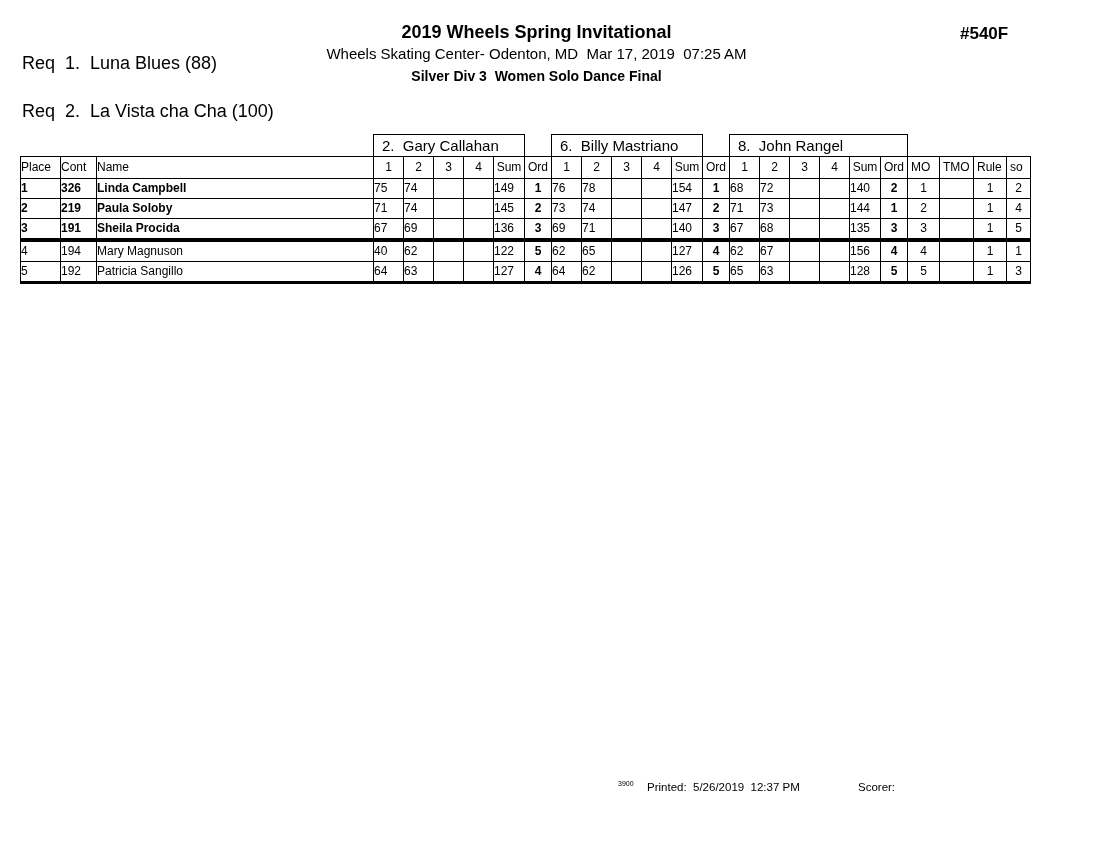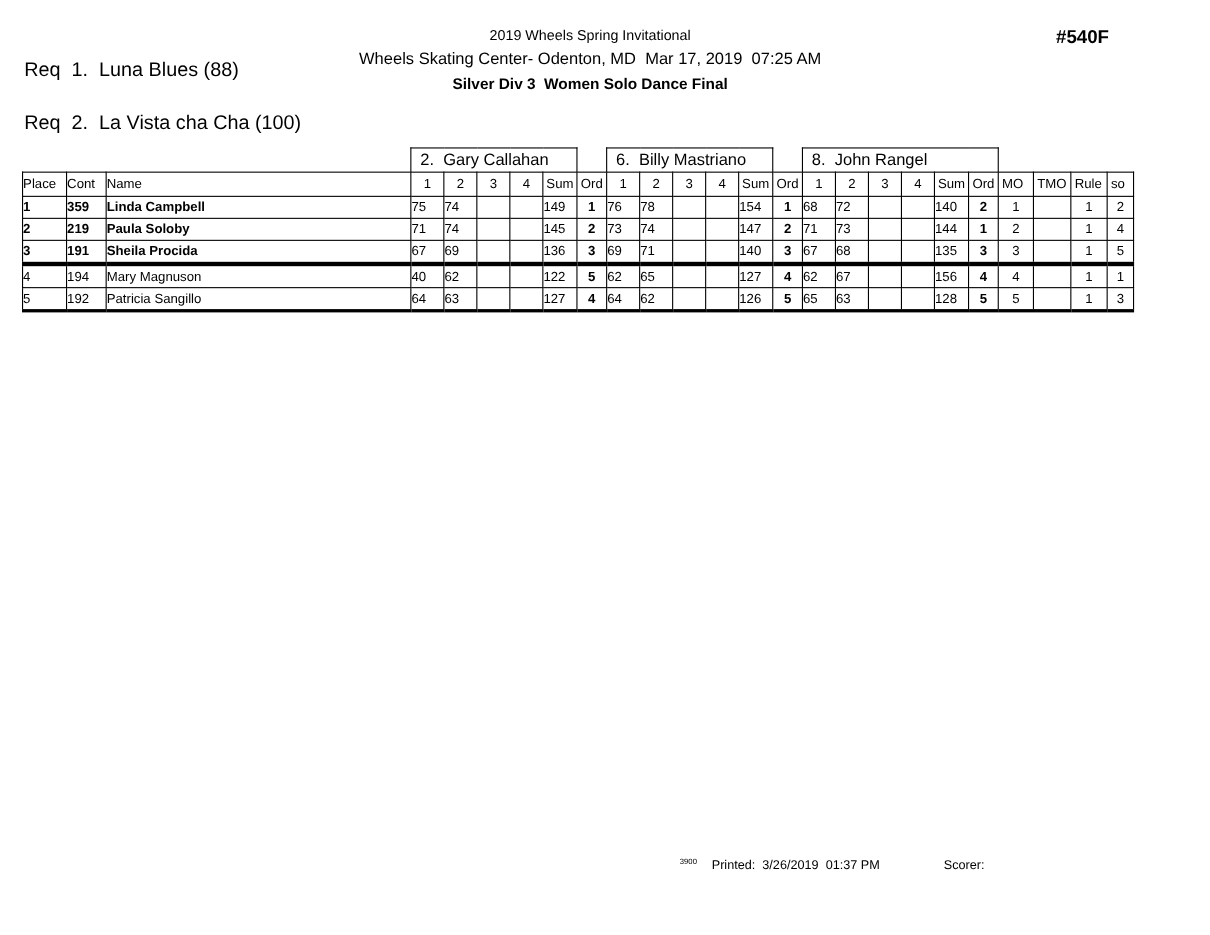--- a/index.html
+++ b/index.html
@@ -4,21 +4,21 @@
 <style>
   html,body{margin:0;padding:0;}
   body{
     width:1100px;height:850px;background:#ffffff;
     font-family:"Liberation Sans",sans-serif;color:#000;
     position:relative;overflow:hidden;
   }
   .req{position:absolute;left:22px;top:23px;font-size:18px;line-height:16px;white-space:pre;}
   .doc-number{position:absolute;left:960px;top:24px;font-size:17px;font-weight:bold;}
   .titles{position:absolute;left:0;top:21px;width:1073px;text-align:center;}
-  .titles .t1{font-size:13px;font-weight:normal;line-height:22px;white-space:pre;}
+  .titles .t1{font-size:18px;font-weight:bold;line-height:22px;white-space:pre;}
   .titles .t2{font-size:15px;line-height:21px;white-space:pre;}
   .titles .t3{font-size:14px;font-weight:bold;line-height:24px;white-space:pre;}
   .titles .t4{font-size:15.5px;line-height:23px;white-space:pre;}
 
   table.results{
     position:absolute;left:20px;top:134px;
     border-collapse:collapse;table-layout:fixed;
   }
   table.results td{
     font-size:12px;height:19px;line-height:19px;
@@ -124,21 +124,21 @@
         <td class="hd num">4</td>
         <td class="hd num">Sum</td>
         <td class="hd ord">Ord</td>
         <td class="hd mid">MO</td>
         <td class="hd mid">TMO</td>
         <td class="hd mid">Rule</td>
         <td class="hd mid">so</td>
       </tr>
       <tr class="medal">
         <td class="id">1</td>
-        <td class="id">359</td>
+        <td class="id">326</td>
         <td class="name">Linda Campbell</td>
         <td class="num">75</td>
         <td class="num">74</td>
         <td class="num"></td>
         <td class="num"></td>
         <td class="num">149</td>
         <td class="ord">1</td>
         <td class="num">76</td>
         <td class="num">78</td>
         <td class="num"></td>
@@ -261,14 +261,14 @@
         <td class="ord">5</td>
         <td class="mid">5</td>
         <td class="mid"></td>
         <td class="mid">1</td>
         <td class="mid">3</td>
       </tr>
     </tbody>
   </table>
 
 <span class="footer-code">3900</span>
-<span class="footer-printed">Printed:  3/26/2019  01:37 PM</span>
+<span class="footer-printed">Printed:  5/26/2019  12:37 PM</span>
 <span class="footer-scorer">Scorer:</span>
 
 </body></html>

